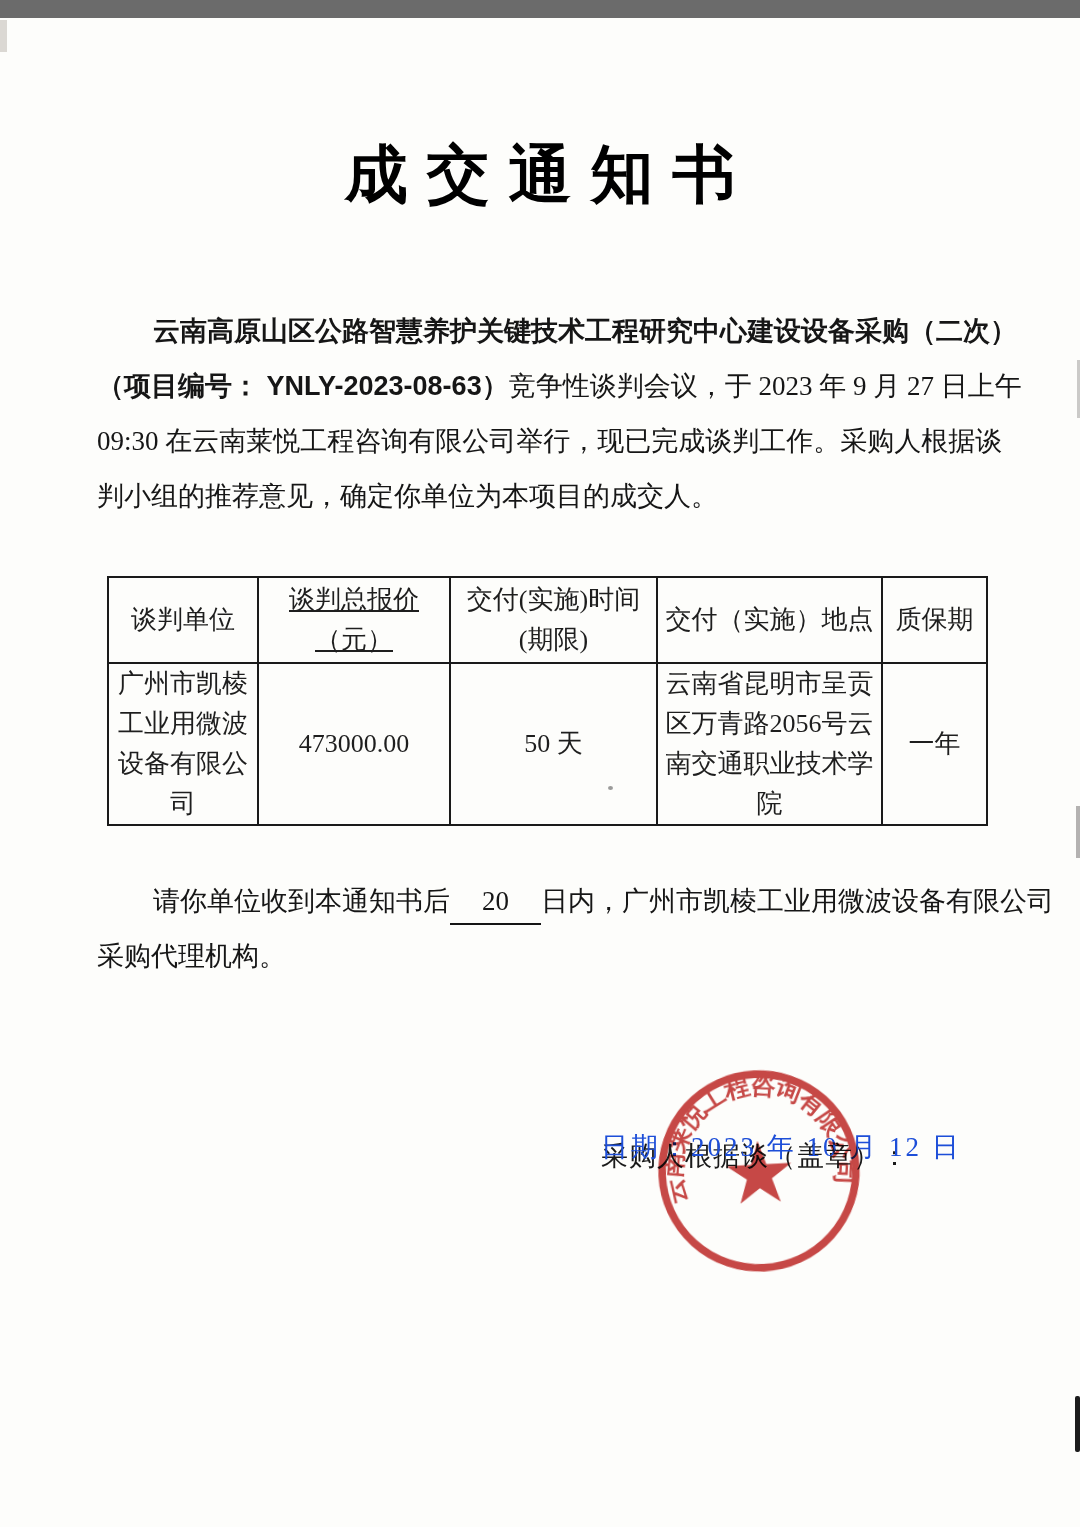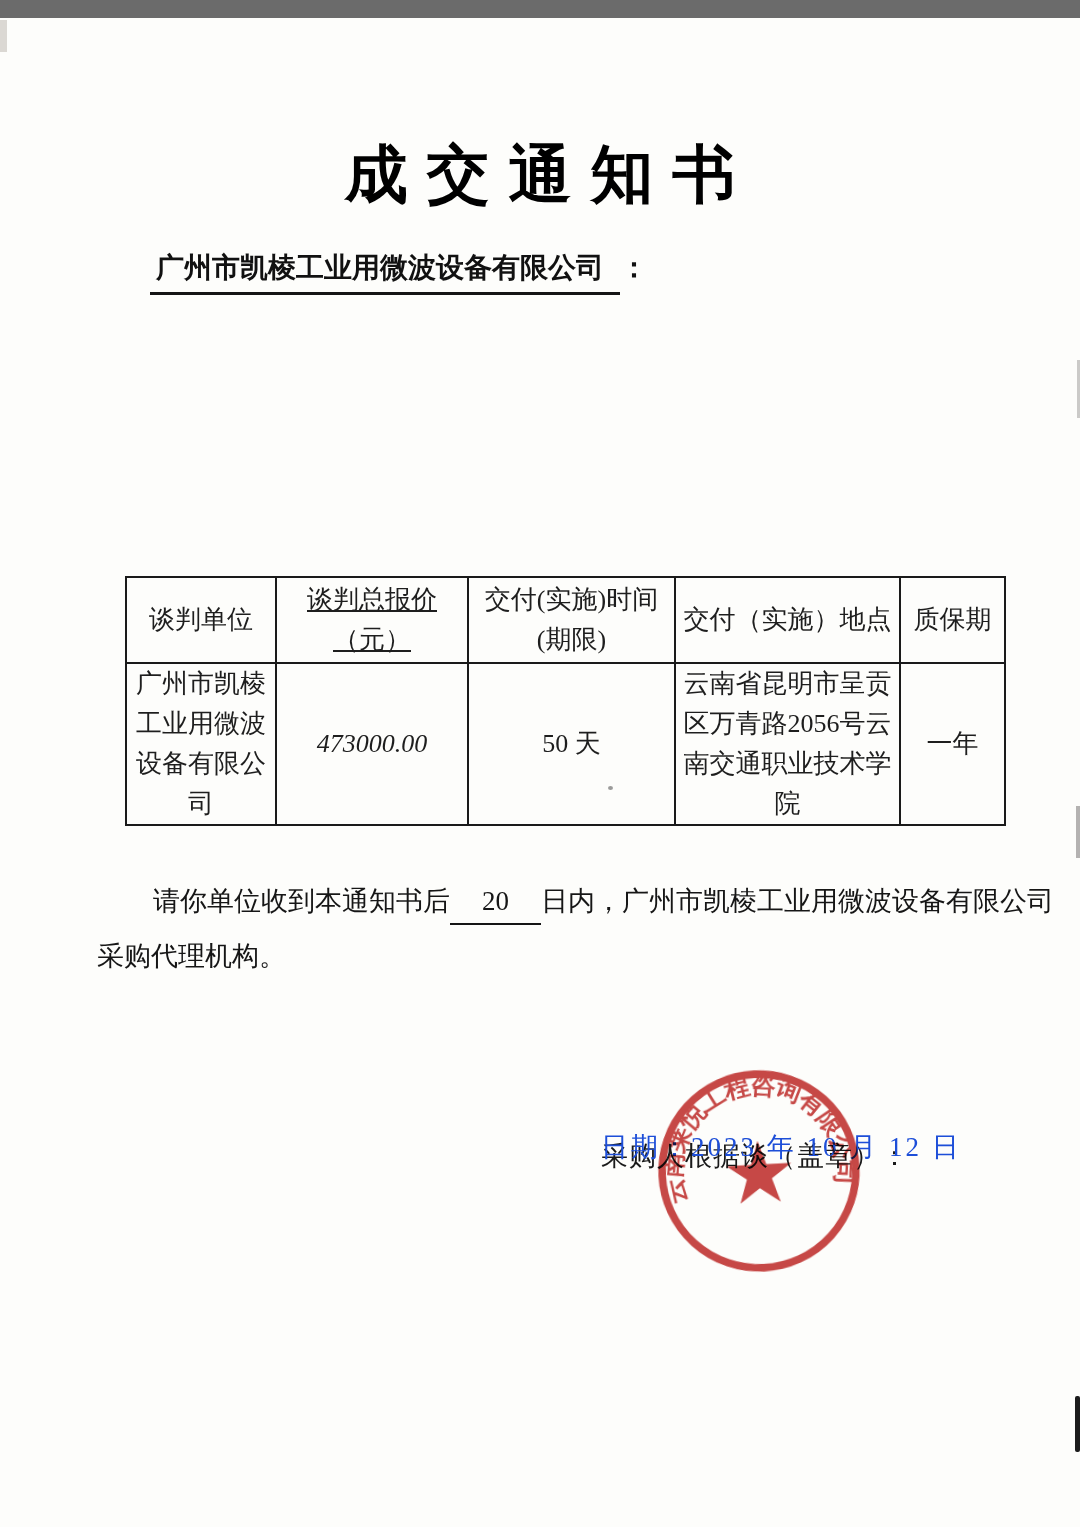--- a/index.html
+++ b/index.html
@@ -34,38 +34,38 @@
   }
   
   .body-para{
     position:absolute;top:286px;left:97px;width:940px;
     font-size:27px;color:#161616;
   }
   .body-para .line{line-height:55px;height:55px;white-space:nowrap;}
   .ind{padding-left:56px;}
   .hei{font-family:"Liberation Sans","DejaVu Sans",sans-serif;font-weight:bold;}
   
-  .table-wrap{position:absolute;top:558px;left:101px;padding-left:24px;}
+  .table-wrap{position:absolute;top:558px;left:83px;padding-left:24px;}
   table.notice{border-collapse:collapse;table-layout:fixed;width:879px;}
   table.notice th,table.notice td{
     border:2.4px solid #1a1a1a;
     text-align:center;vertical-align:middle;
     font-weight:normal;color:#1e1e1e;
     font-size:26px;line-height:40px;
     padding:0;
     overflow:hidden;
   }
   table.notice tr.hdr{height:86px;}
   table.notice tr.bodyrow{height:150px;}
   th.h-price{padding:0 22px;text-decoration:underline;}
   th.h-time{padding:0 10px;}
   th.h-place{padding:0 2px;}
   td.c-unit{font-size:24px;line-height:37px;padding:0 2px;}
   td.c-place{font-size:23px;line-height:36px;padding:0 4px;border-radius:30px;}
-  td.c-price{font-size:27px;font-style:italic;}
+  td.c-price{font-size:27px;}
   
   .closing{position:absolute;top:856px;left:97px;width:940px;font-size:27px;color:#161616;}
   .closing .line{line-height:55px;height:55px;white-space:nowrap;}
   .days{
     display:inline-block;
     border-bottom:2.6px solid #151515;
     padding:0 32px 2px 32px;
     line-height:40px;
   }
   
@@ -94,24 +94,29 @@
   .art-tl{left:0;top:2px;width:7px;height:32px;background:#dbd8d3;}
   .art-dot{left:608px;top:768px;width:5px;height:4px;background:#5a5a5a;border-radius:50%;opacity:.6;}
 </style>
 </head>
 <body>
 
 <div class="page">
 
   <div class="doc-title">成交通知书</div>
 
-  <div class="addressee">
-    <span class="name">广州市凯棱工业用微波设备有限公司</span><span>：</span>
+
+  <div class="body-para">
+    <div class="line ind hei">云南高原山区公路智慧养护关键技术工程研究中心建设设备采购（二次）</div>
+    <div class="line">
+      <span class="hei">（项目编号： YNLY-2023-08-63）</span><span>竞争性谈判会议，于 2023 年 9 月 27 日上午</span>
+    </div>
+    <div class="line">09:30 在云南莱悦工程咨询有限公司举行，现已完成谈判工作。采购人根据谈</div>
+    <div class="line">判小组的推荐意见，确定你单位为本项目的成交人。</div>
   </div>
-
 
   <div class="table-wrap">
     <table class="notice">
       <colgroup>
         <col style="width:150px">
           <col style="width:192px">
           <col style="width:207px">
           <col style="width:225px">
           <col style="width:105px">
       </colgroup>

